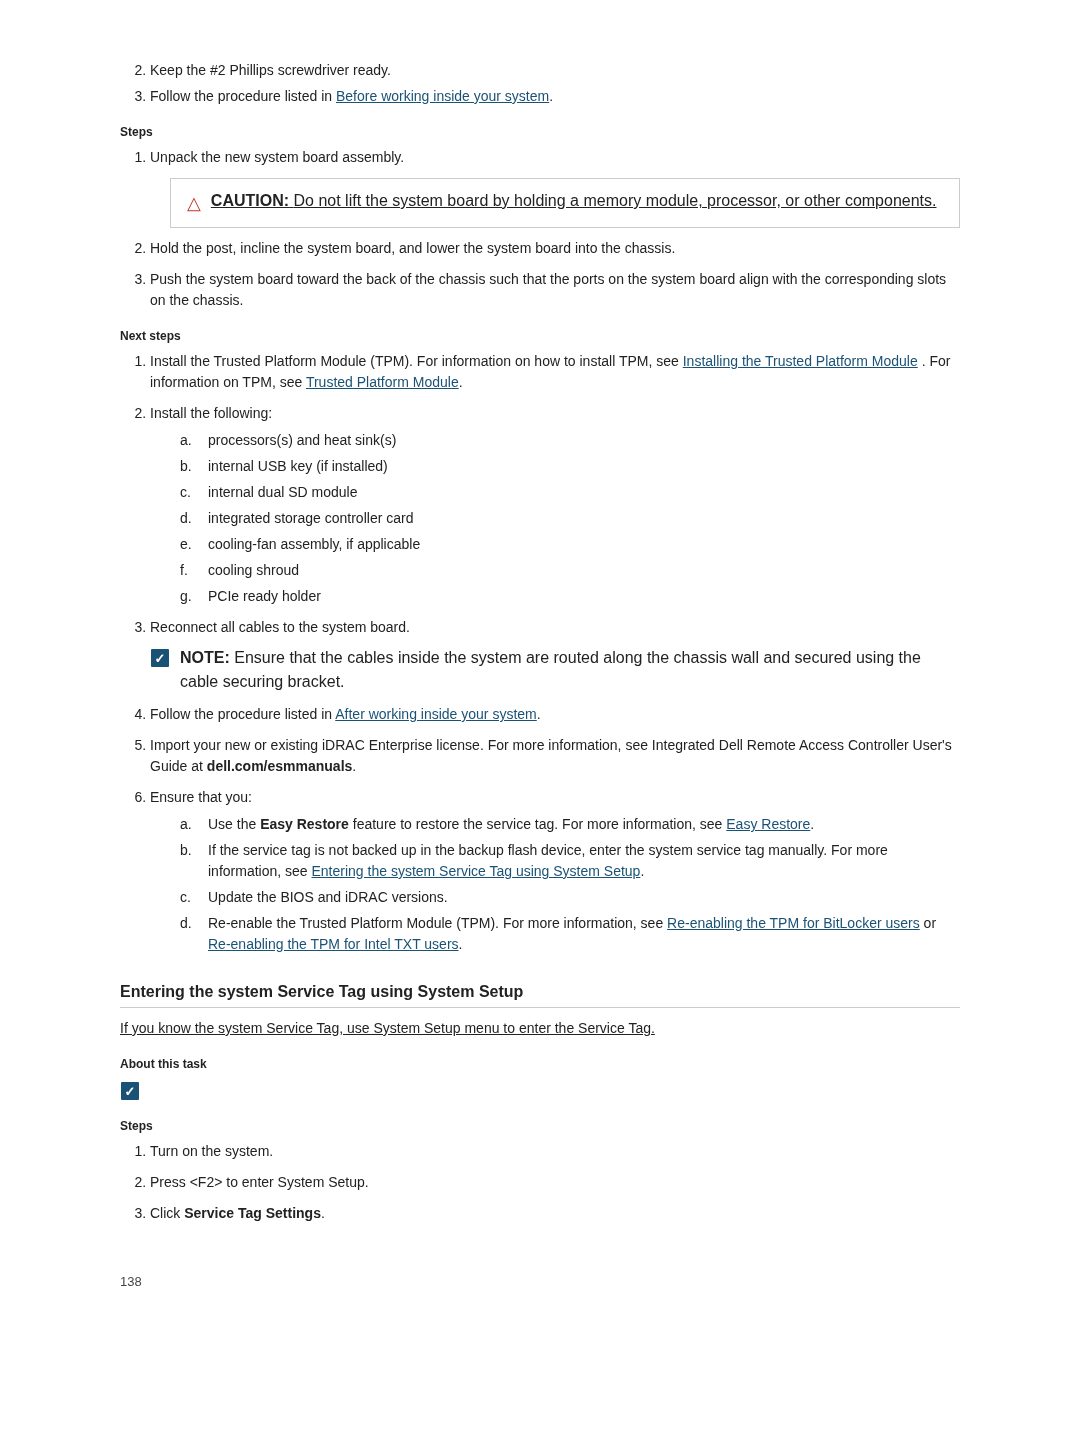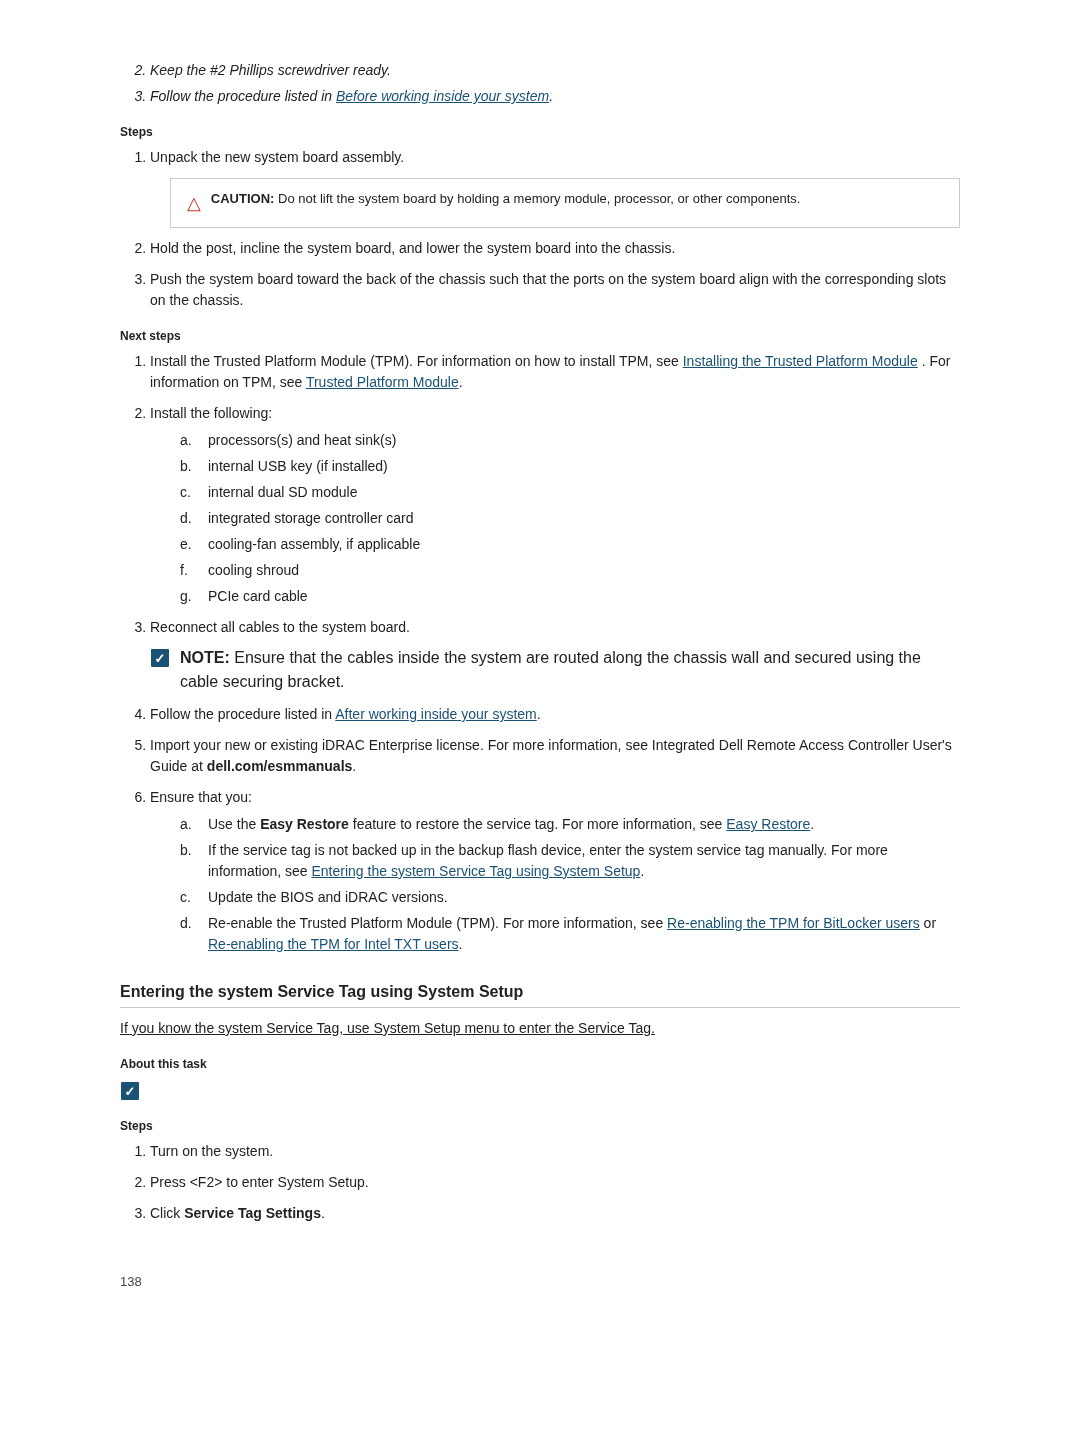--- a/index.html
+++ b/index.html
@@ -30,22 +30,23 @@
       align-items: flex-start;
       gap: 10px;
     }
     .caution-icon {
       font-size: 18px;
       color: #c0392b;
       margin-top: 1px;
       flex-shrink: 0;
     }
     .caution-text {
-      font-size: 13px;
-      line-height: 1.5;
+      font-size: 16px;
+      line-height: 1.5;
+      text-decoration: underline;
     }
     .note-box {
       display: flex;
       align-items: flex-start;
       gap: 10px;
       margin: 8px 0 8px 0;
     }
     .note-icon {
       width: 20px;
       height: 20px;
@@ -92,21 +93,20 @@
       line-height: 1.5;
     }
     .intro-list {
       list-style: decimal;
       padding-left: 30px;
       margin-bottom: 8px;
     }
     .intro-list li {
       margin-bottom: 5px;
       line-height: 1.5;
-      font-style: italic;
     }
   </style>
 </head>
 <body>
 
 <div class="page">
 
   <ol class="intro-list" start="2">
     <li>
       <span>Keep the #2 Phillips screwdriver ready.</span>
@@ -173,21 +173,21 @@
         <li>
             <span class="letter">e.</span>
             <span>cooling-fan assembly, if applicable</span>
           </li>
         <li>
             <span class="letter">f.</span>
             <span>cooling shroud</span>
           </li>
         <li>
             <span class="letter">g.</span>
-            <span>PCIe card cable</span>
+            <span>PCIe ready holder</span>
           </li>
       </ul>
     </li>
 
     <li>
       <span>Reconnect all cables to the system board.</span>
       <div class="note-box" style="margin-top:8px;">
         <svg class="note-icon" viewBox="0 0 20 20">
           <rect x="1" y="1" width="18" height="18" fill="#1a5276" rx="1"></rect>
           <text x="10" y="15" text-anchor="middle" font-size="13" fill="white" font-weight="bold" font-family="Arial">✓</text>

